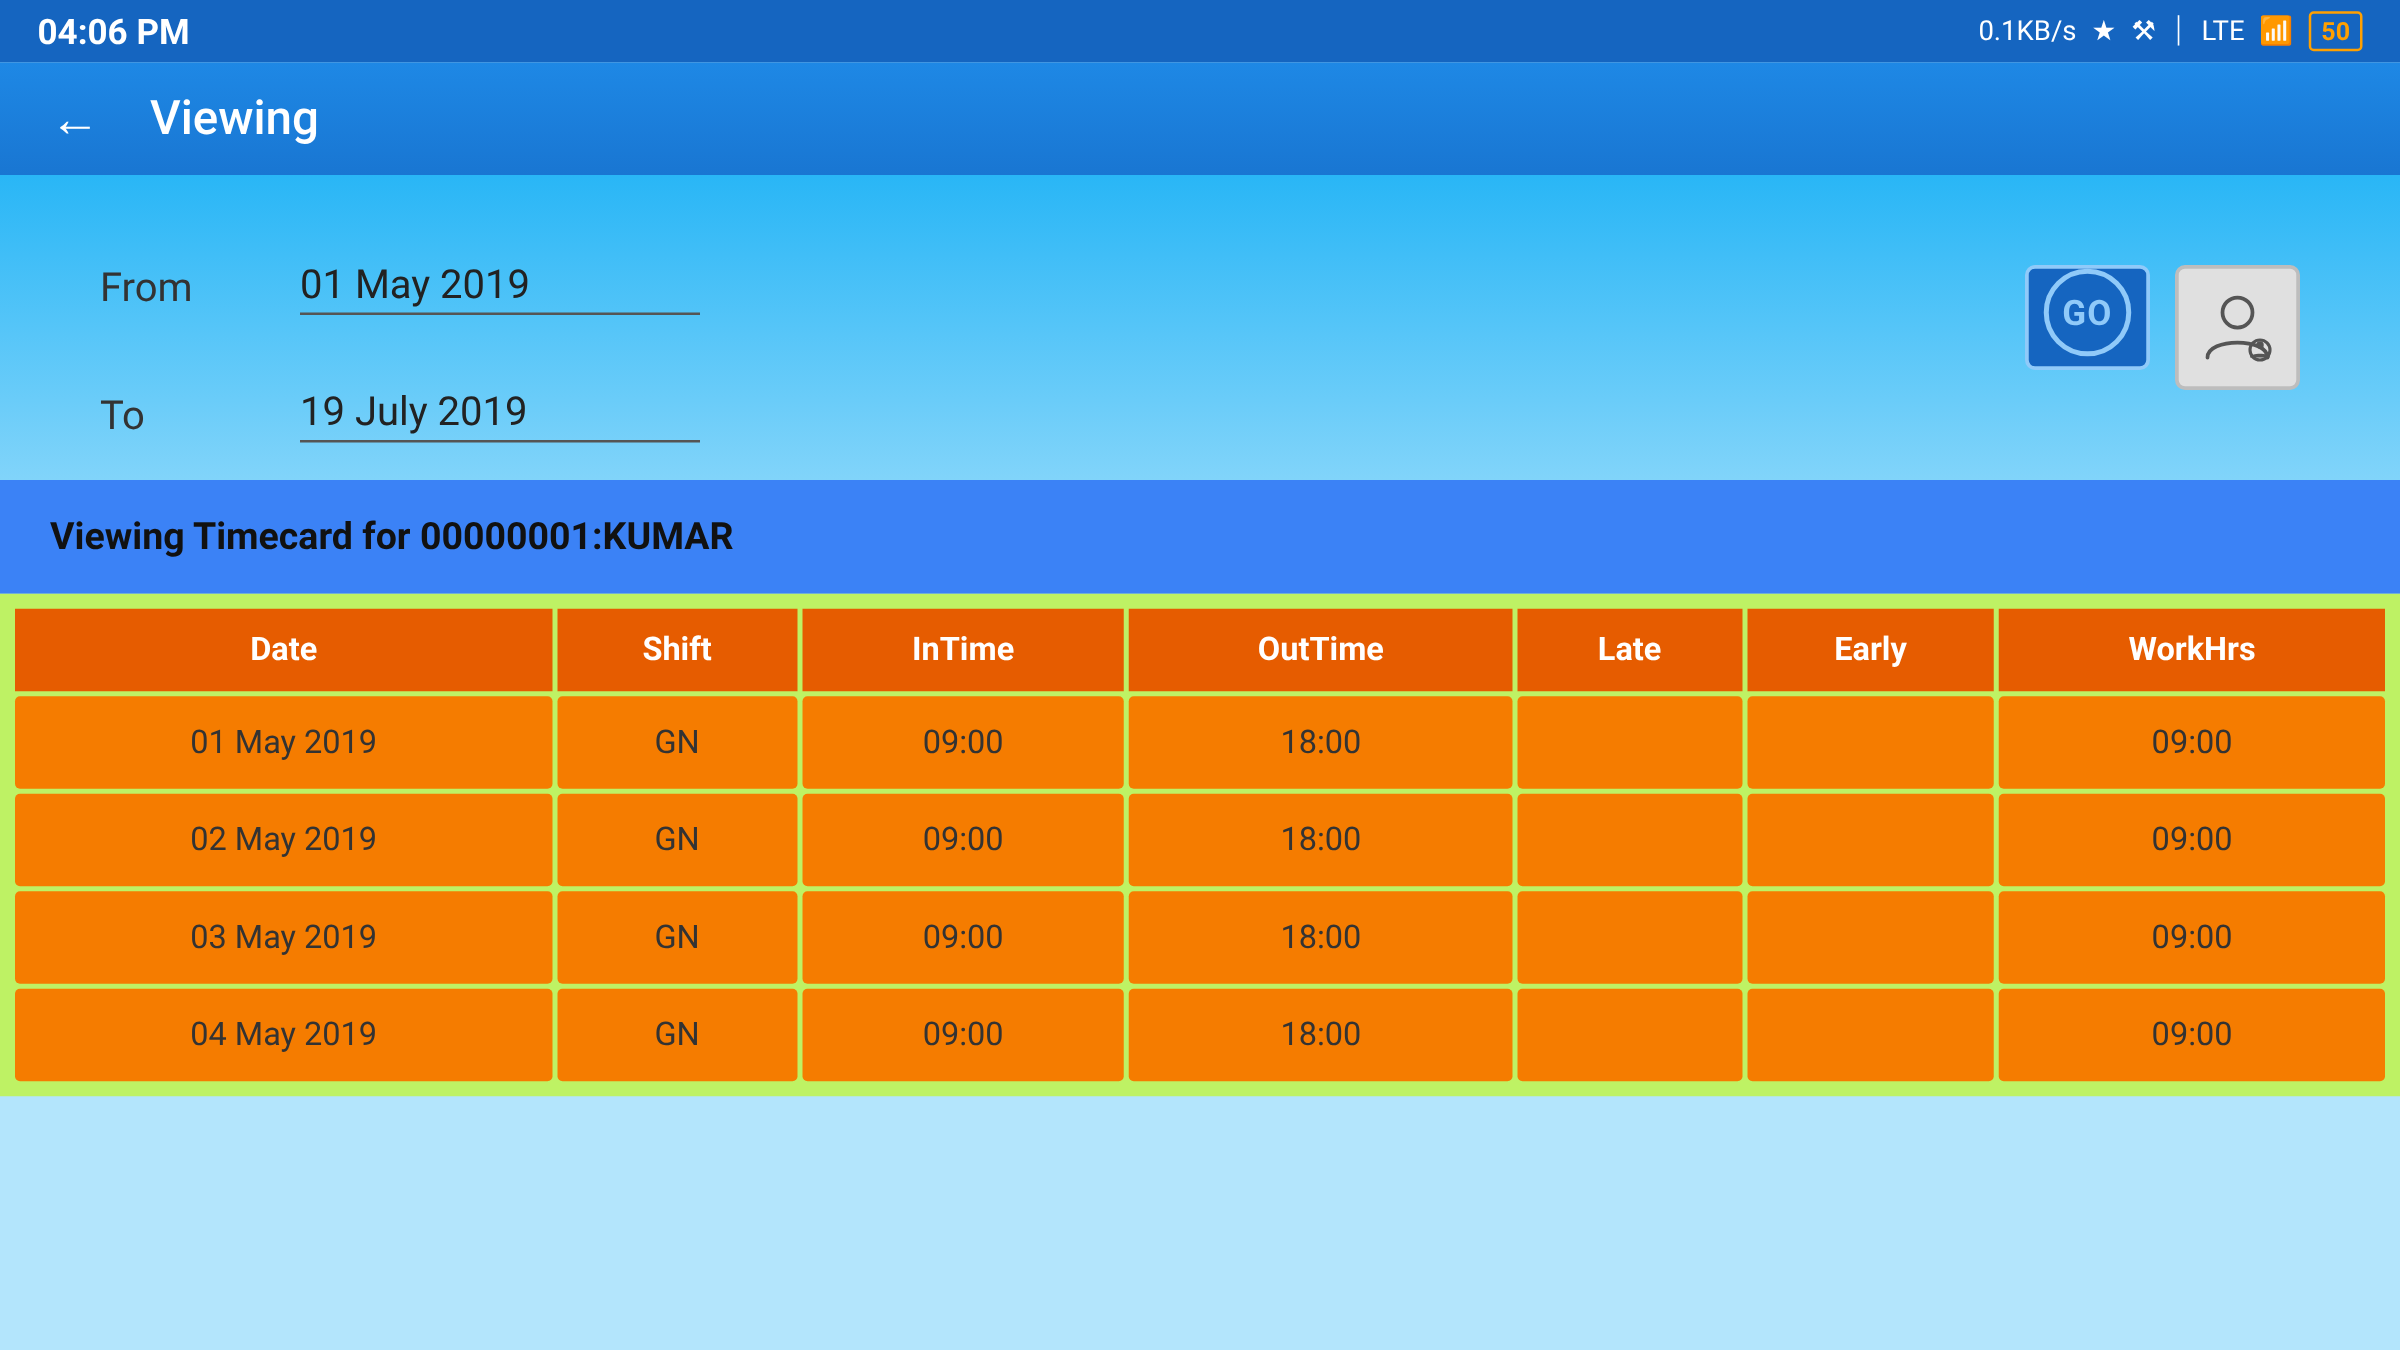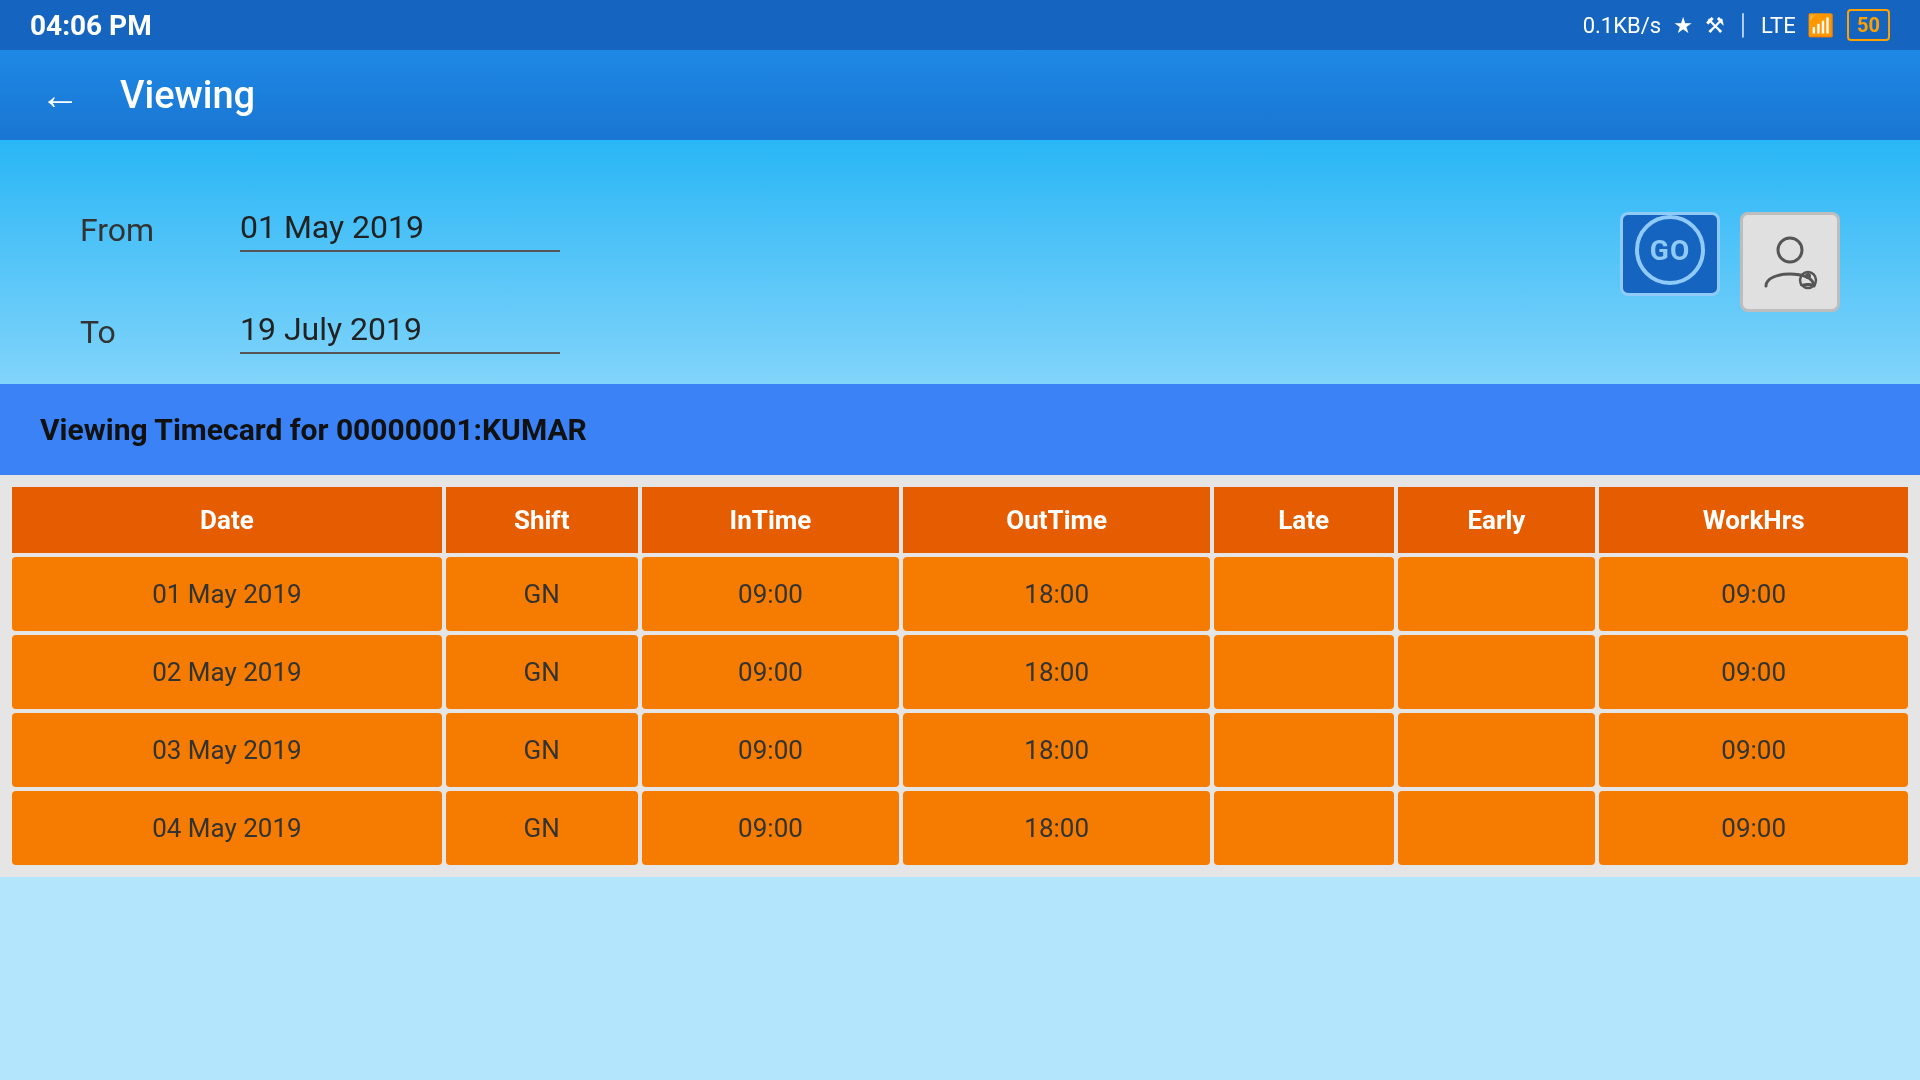--- a/index.html
+++ b/index.html
@@ -150,21 +150,21 @@
     }
     .viewing-text {
       font-size: 30px;
       font-weight: bold;
       color: #111;
     }
 
     
     .table-section {
       width: 100%;
-      background: #e5e5e5;
+      background: #bef264;
       flex: 1;
     }
     table {
       width: 100%;
       border-collapse: separate;
       border-spacing: 4px;
       padding: 8px;
     }
     thead tr th {
       background: #e65c00;

